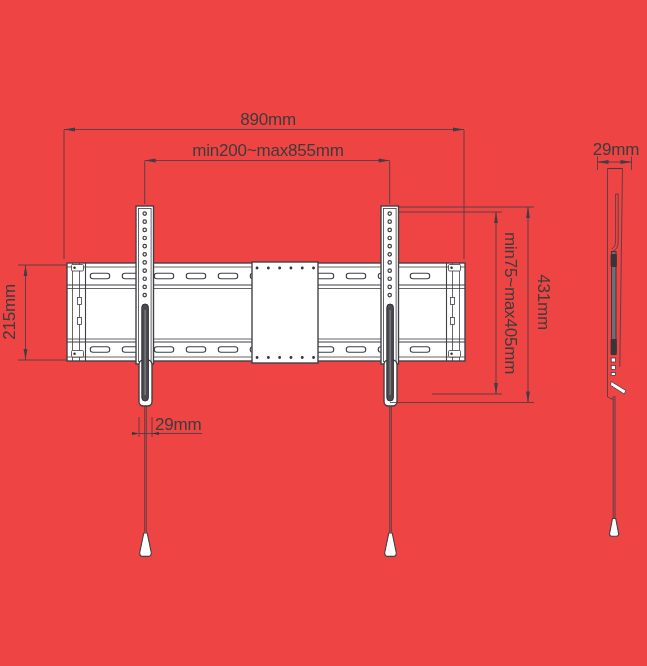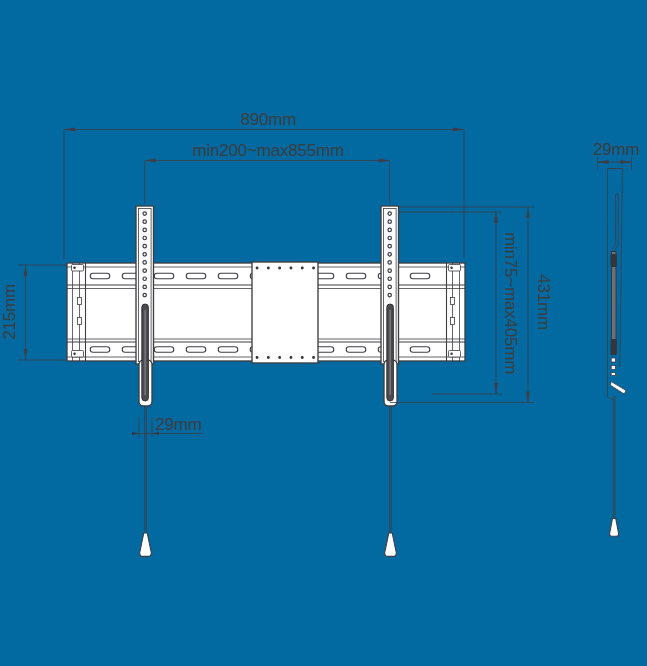--- a/index.html
+++ b/index.html
@@ -1,19 +1,19 @@
 <!DOCTYPE html>
 <html><head>
 <meta charset="utf-8">
 <style>
   html,body{margin:0;padding:0;background:#ffffff;}
   .canvas{
     position:relative;
     width:647px;height:666px;
-    background:#0369a1;
+    background:#ef4444;
     font-family:"Liberation Sans", sans-serif;
     overflow:hidden;
   }
   svg{display:block;}
   svg text{
     fill:#3c3c3c;
     font-family:"Liberation Sans", sans-serif;
     font-size:17px;
     letter-spacing:-0.2px;
   }

